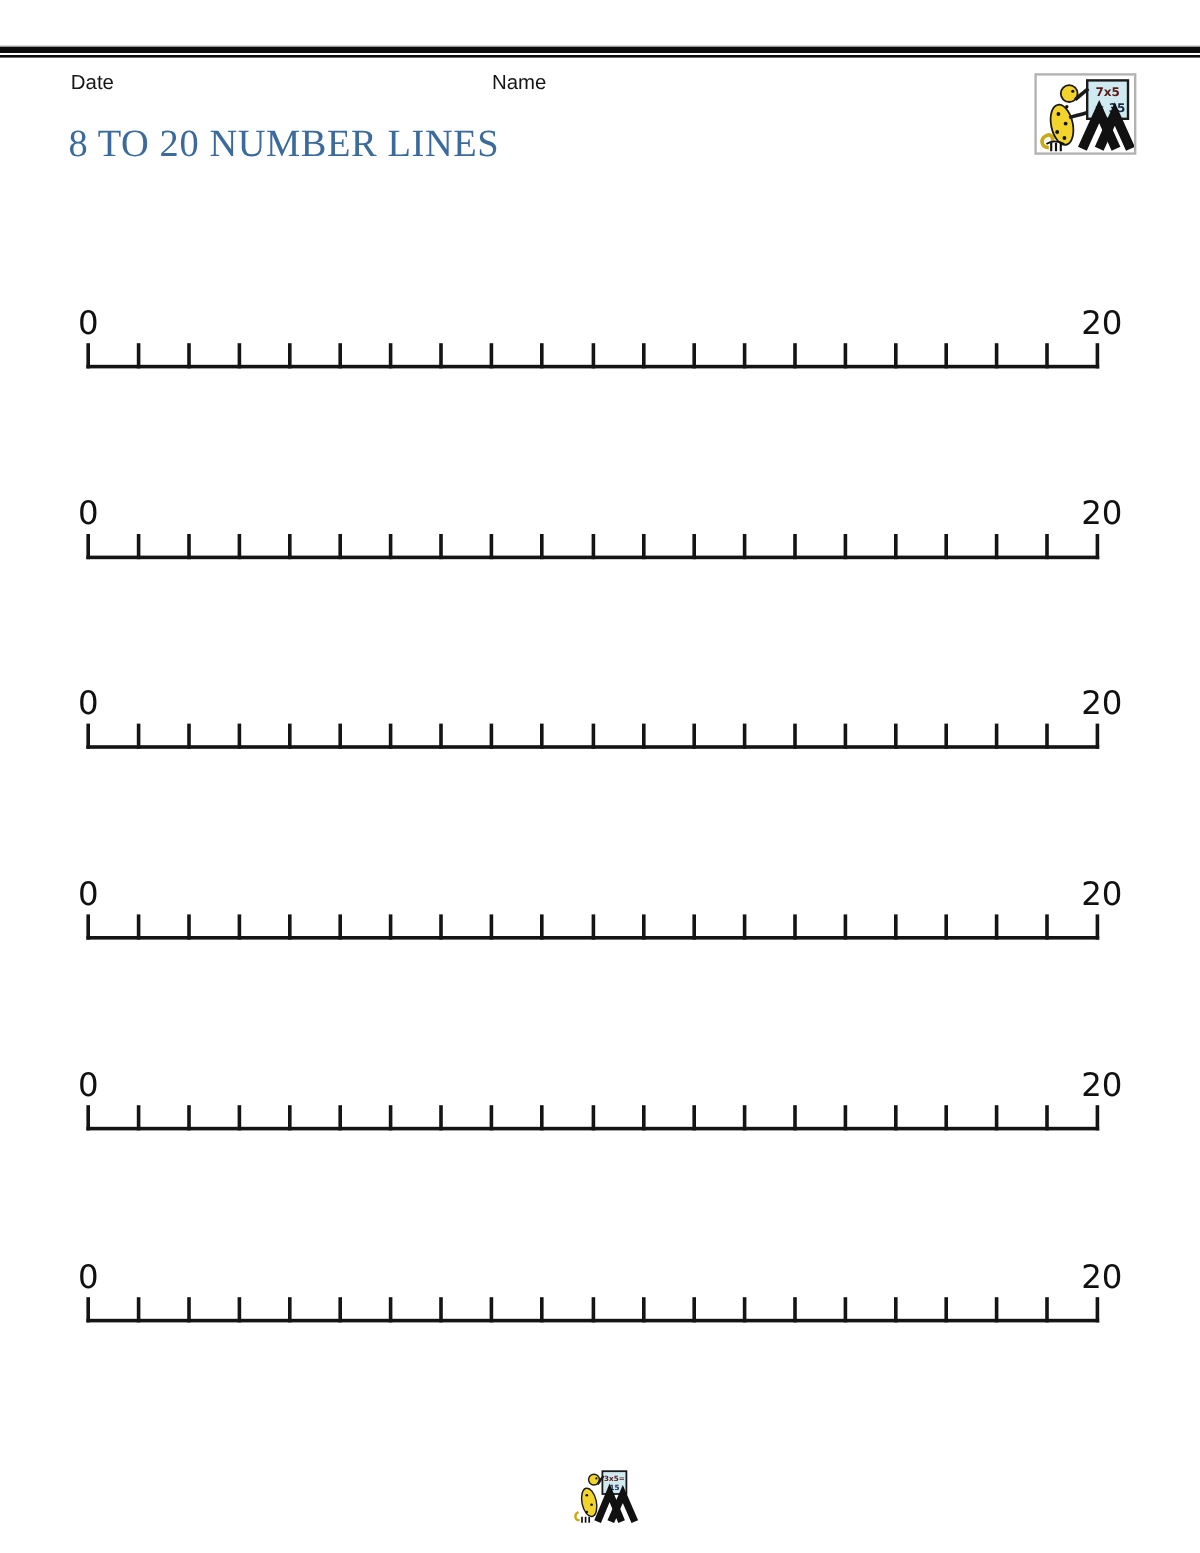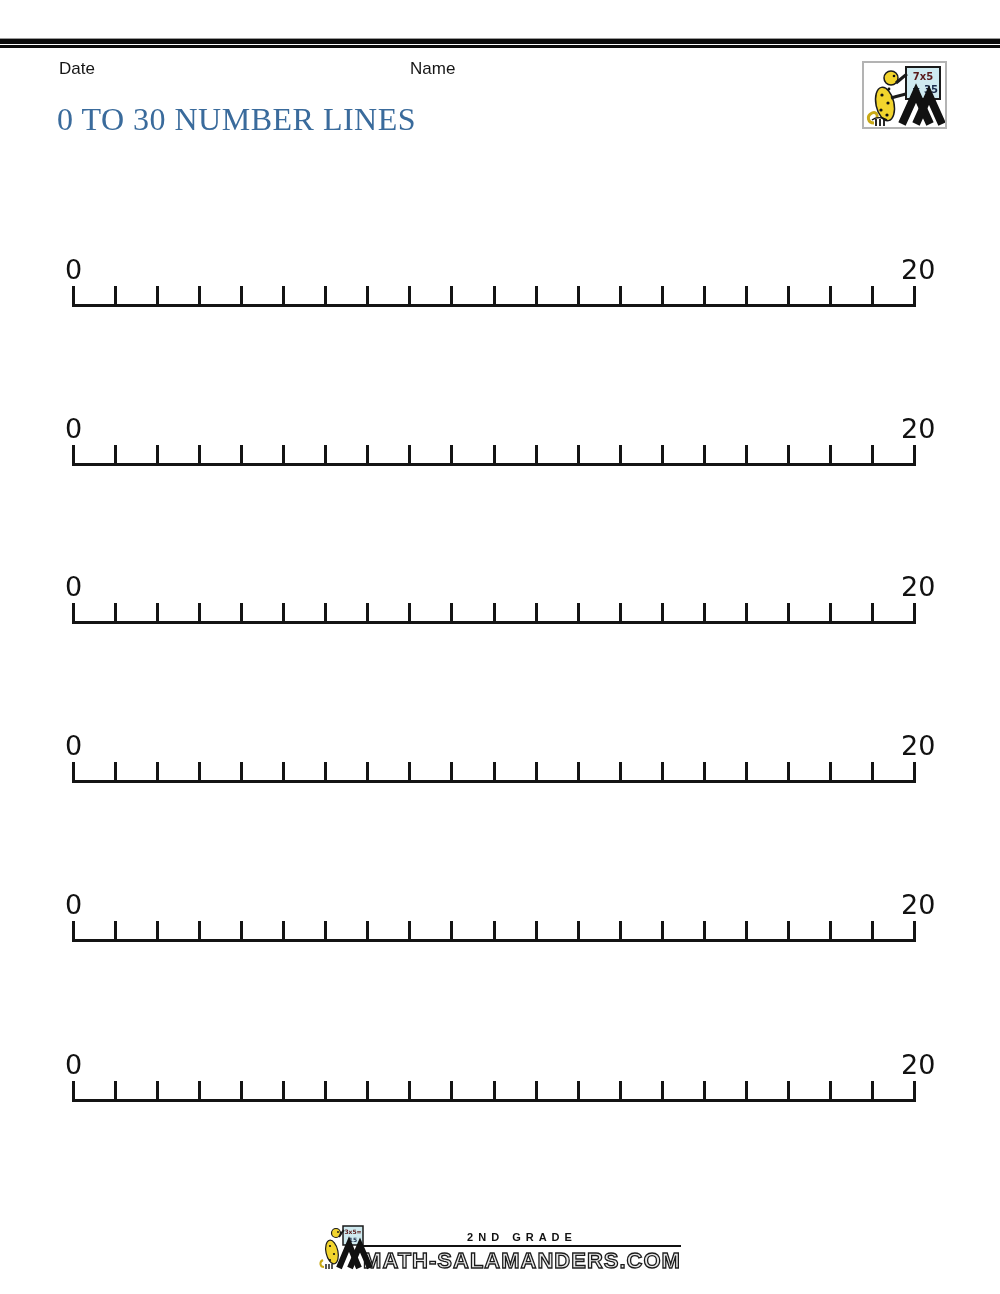--- a/index.html
+++ b/index.html
@@ -80,21 +80,21 @@
   }
 </style>
 </head>
 <body>
 
 <div class="top-bar"></div>
 
 <div class="name-label">Date</div>
 <div class="date-label">Name</div>
 
-<h1 class="page-title">0 TO 30 NUMBER LINES</h1>
+<h1 class="page-title">8 TO 20 NUMBER LINES</h1>
 
 <div class="logo-box">
   <svg width="81" height="64" viewBox="0 0 81 64">
 
     <rect x="42" y="4" width="34" height="32" fill="#cfeaf0" stroke="#1a1a1a" stroke-width="2"></rect>
     <text x="59" y="17" text-anchor="middle" font-size="10" font-weight="bold" fill="#5a1a1a" font-family="DejaVu Sans, sans-serif">7x5</text>
     <text x="61" y="30" text-anchor="middle" font-size="10" font-weight="bold" fill="#1a2a4a" font-family="DejaVu Sans, sans-serif">= 35</text>
 
     <g>
       <path d="M38,61 L52,30 L66,61" fill="none" stroke="#111" stroke-width="8"></path>
@@ -315,18 +315,13 @@
         <path d="M20,13 C22,10 23,8 25,6" fill="none" stroke="#1a1a1a" stroke-width="2"></path>
         <circle cx="11" cy="22" r="1.1" fill="#111"></circle>
         <circle cx="15" cy="30" r="1.1" fill="#111"></circle>
         <circle cx="11" cy="36" r="1.1" fill="#111"></circle>
         <line x1="7" y1="40" x2="7" y2="45" stroke="#111" stroke-width="1.4"></line>
         <line x1="10" y1="40" x2="10" y2="45" stroke="#111" stroke-width="1.4"></line>
         <line x1="13" y1="40" x2="13" y2="45" stroke="#111" stroke-width="1.4"></line>
       </g>
     </svg>
   </div>
-  <div class="footer-word">
-    <div class="footer-grade">2ND GRADE</div>
-    <div class="footer-rule"></div>
-    <div class="footer-site">MATH-SALAMANDERS.COM</div>
-  </div>
 </div>
 
 </body></html>

